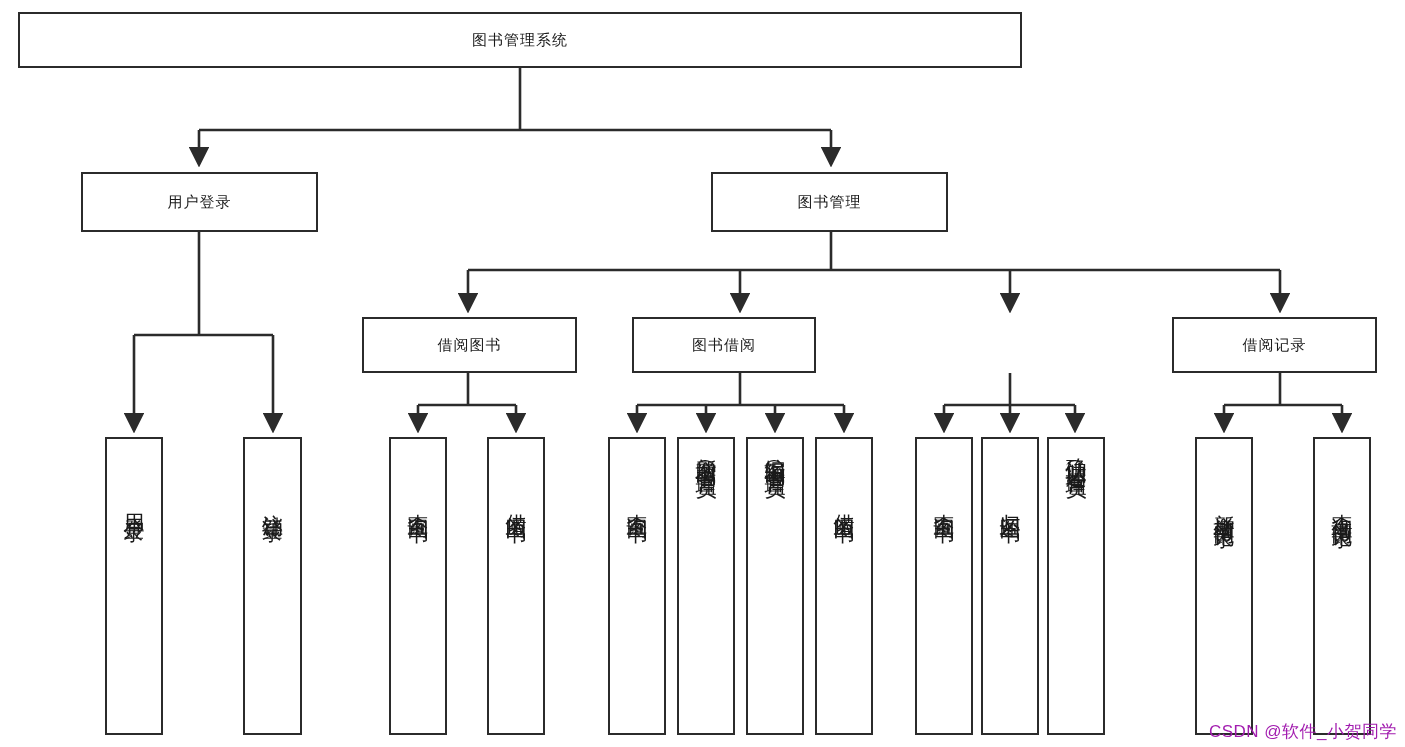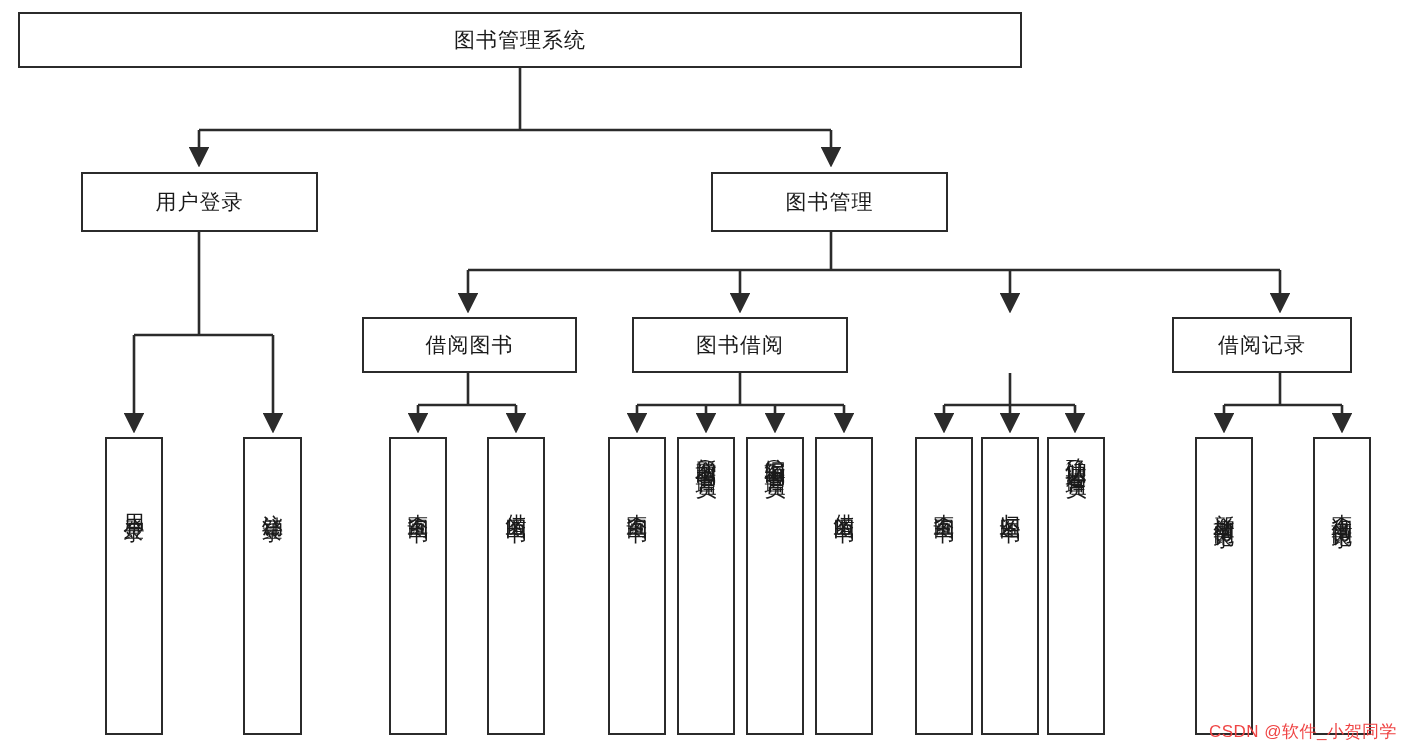--- a/index.html
+++ b/index.html
@@ -31,21 +31,21 @@
     position: absolute;
     box-sizing: border-box;
     background: #ffffff;
     border: 2px solid #2b2b2b;
     display: flex;
     align-items: center;
     justify-content: center;
     color: #1a1a1a;
   }
   .node.horizontal {
-    font-size: 21px;
+    font-size: 15px;
     line-height: 1.1;
     letter-spacing: 1px;
   }
   .node.vertical {
     align-items: flex-start;
     justify-content: center;
     padding-top: 6px;
   }
   .vlabel {
     writing-mode: vertical-rl;
@@ -56,21 +56,21 @@
     white-space: nowrap;
     color: #1a1a1a;
   }
   .node.vertical.tall-text { padding-top: 2px; }
   .node.vertical.mid-text  { padding-top: 58px; }
   .watermark {
     position: absolute;
     right: 8px;
     bottom: 4px;
     font-size: 17px;
-    color: #ef4444;
+    color: #a21caf;
     letter-spacing: 0.5px;
     white-space: nowrap;
   }
 </style>
 </head>
 <body>
 
 <div id="canvas">
 
   <svg class="connectors" viewBox="0 0 1405 747" xmlns="http://www.w3.org/2000/svg">
@@ -130,24 +130,24 @@
   <div class="node horizontal" style="left:81px; top:172px; width:237px; height:60px;">
     <span>用户登录</span>
   </div>
   <div class="node horizontal" style="left:711px; top:172px; width:237px; height:60px;justify-content:center;">
     <span>图书管理</span>
   </div>
 
   <div class="node horizontal" style="left:362px; top:317px; width:215px; height:56px;">
     <span>借阅图书</span>
   </div>
-  <div class="node horizontal" style="left:632px; top:317px; width:216px; height:56px;">
+  <div class="node horizontal" style="left:632px; top:317px; width:184px; height:56px;">
     <span>图书借阅</span>
   </div>
-  <div class="node horizontal" style="left:1172px; top:317px; width:180px; height:56px;">
+  <div class="node horizontal" style="left:1172px; top:317px; width:205px; height:56px;">
     <span>借阅记录</span>
   </div>
 
   <div class="node vertical mid-text" style="left:105px; top:437px; width:58px; height:298px;">
     <span class="vlabel">用户登录</span>
   </div>
   <div class="node vertical mid-text" style="left:243px; top:437px; width:59px; height:298px;">
     <span class="vlabel">注销登录</span>
   </div>
 

